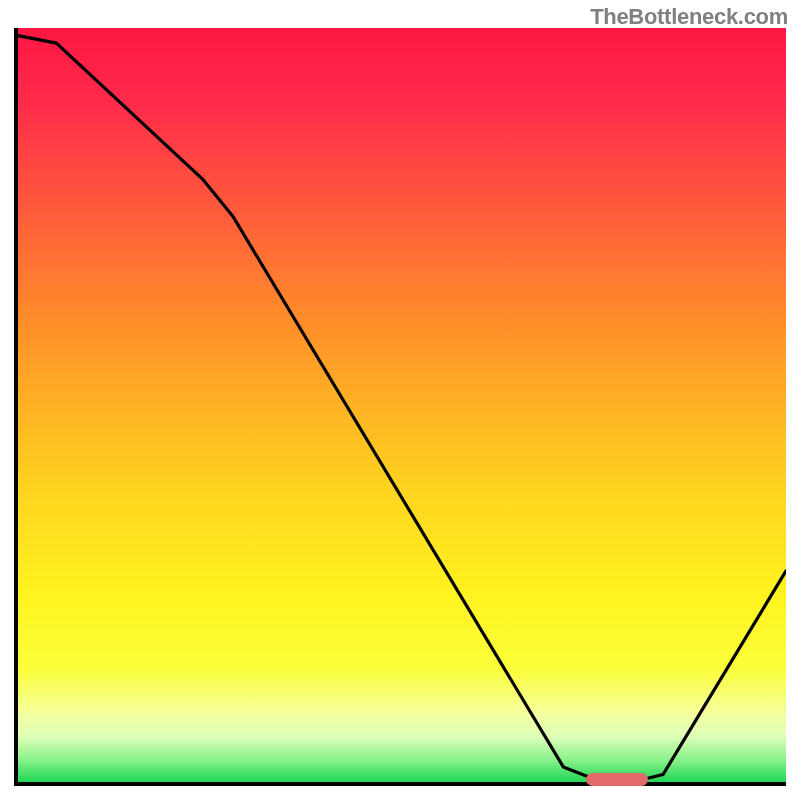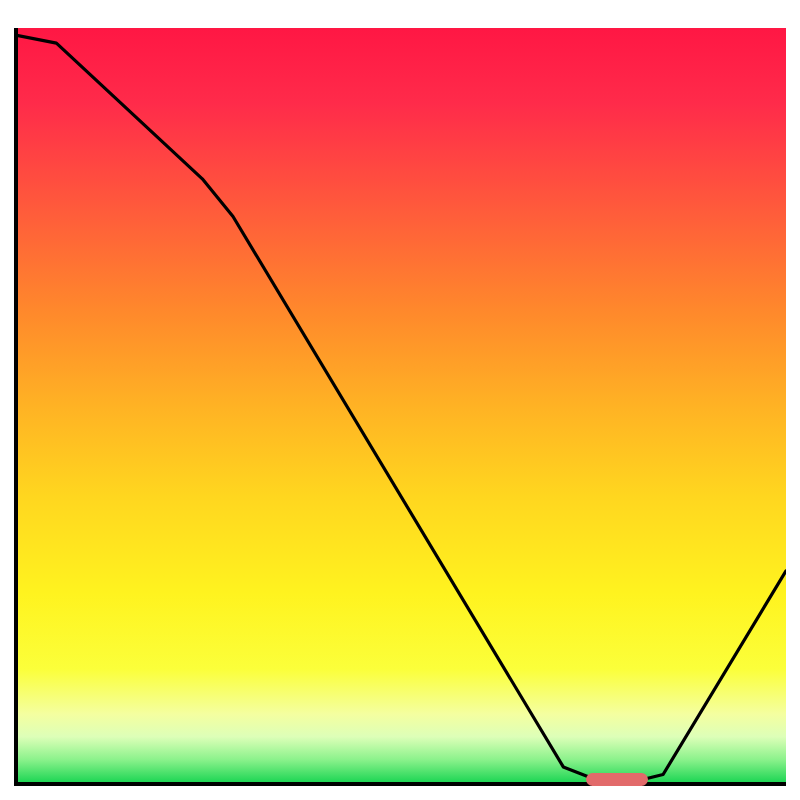--- a/index.html
+++ b/index.html
@@ -70,20 +70,21 @@
     z-index: 3;
     height: 13px;
     border-radius: 7px;
     background: #e26a6a;
   }
 </style>
 </head>
 <body>
 
 <div class="container">
+  <div class="attribution">TheBottleneck.com</div>
 
   <div class="plot-frame">
     <div class="gradient-bg"></div>
 
     <svg class="curve" viewBox="0 0 768 754" preserveAspectRatio="none">
       <path fill="none" stroke="#000" stroke-width="3.2" stroke-linejoin="round" stroke-linecap="round" d="M0.0 7.5 L38.4 15.1 L184.3 150.8 L215.0 188.5 L545.3 738.9 L583.7 754.0 L614.4 754.0 L645.1 746.5 L768.0 542.9"></path>
     </svg>
 
     <div class="marker" style="left: 568.32px; width: 61.44px; top: 745px; background: rgb(226, 106, 106);"></div>
   </div>

